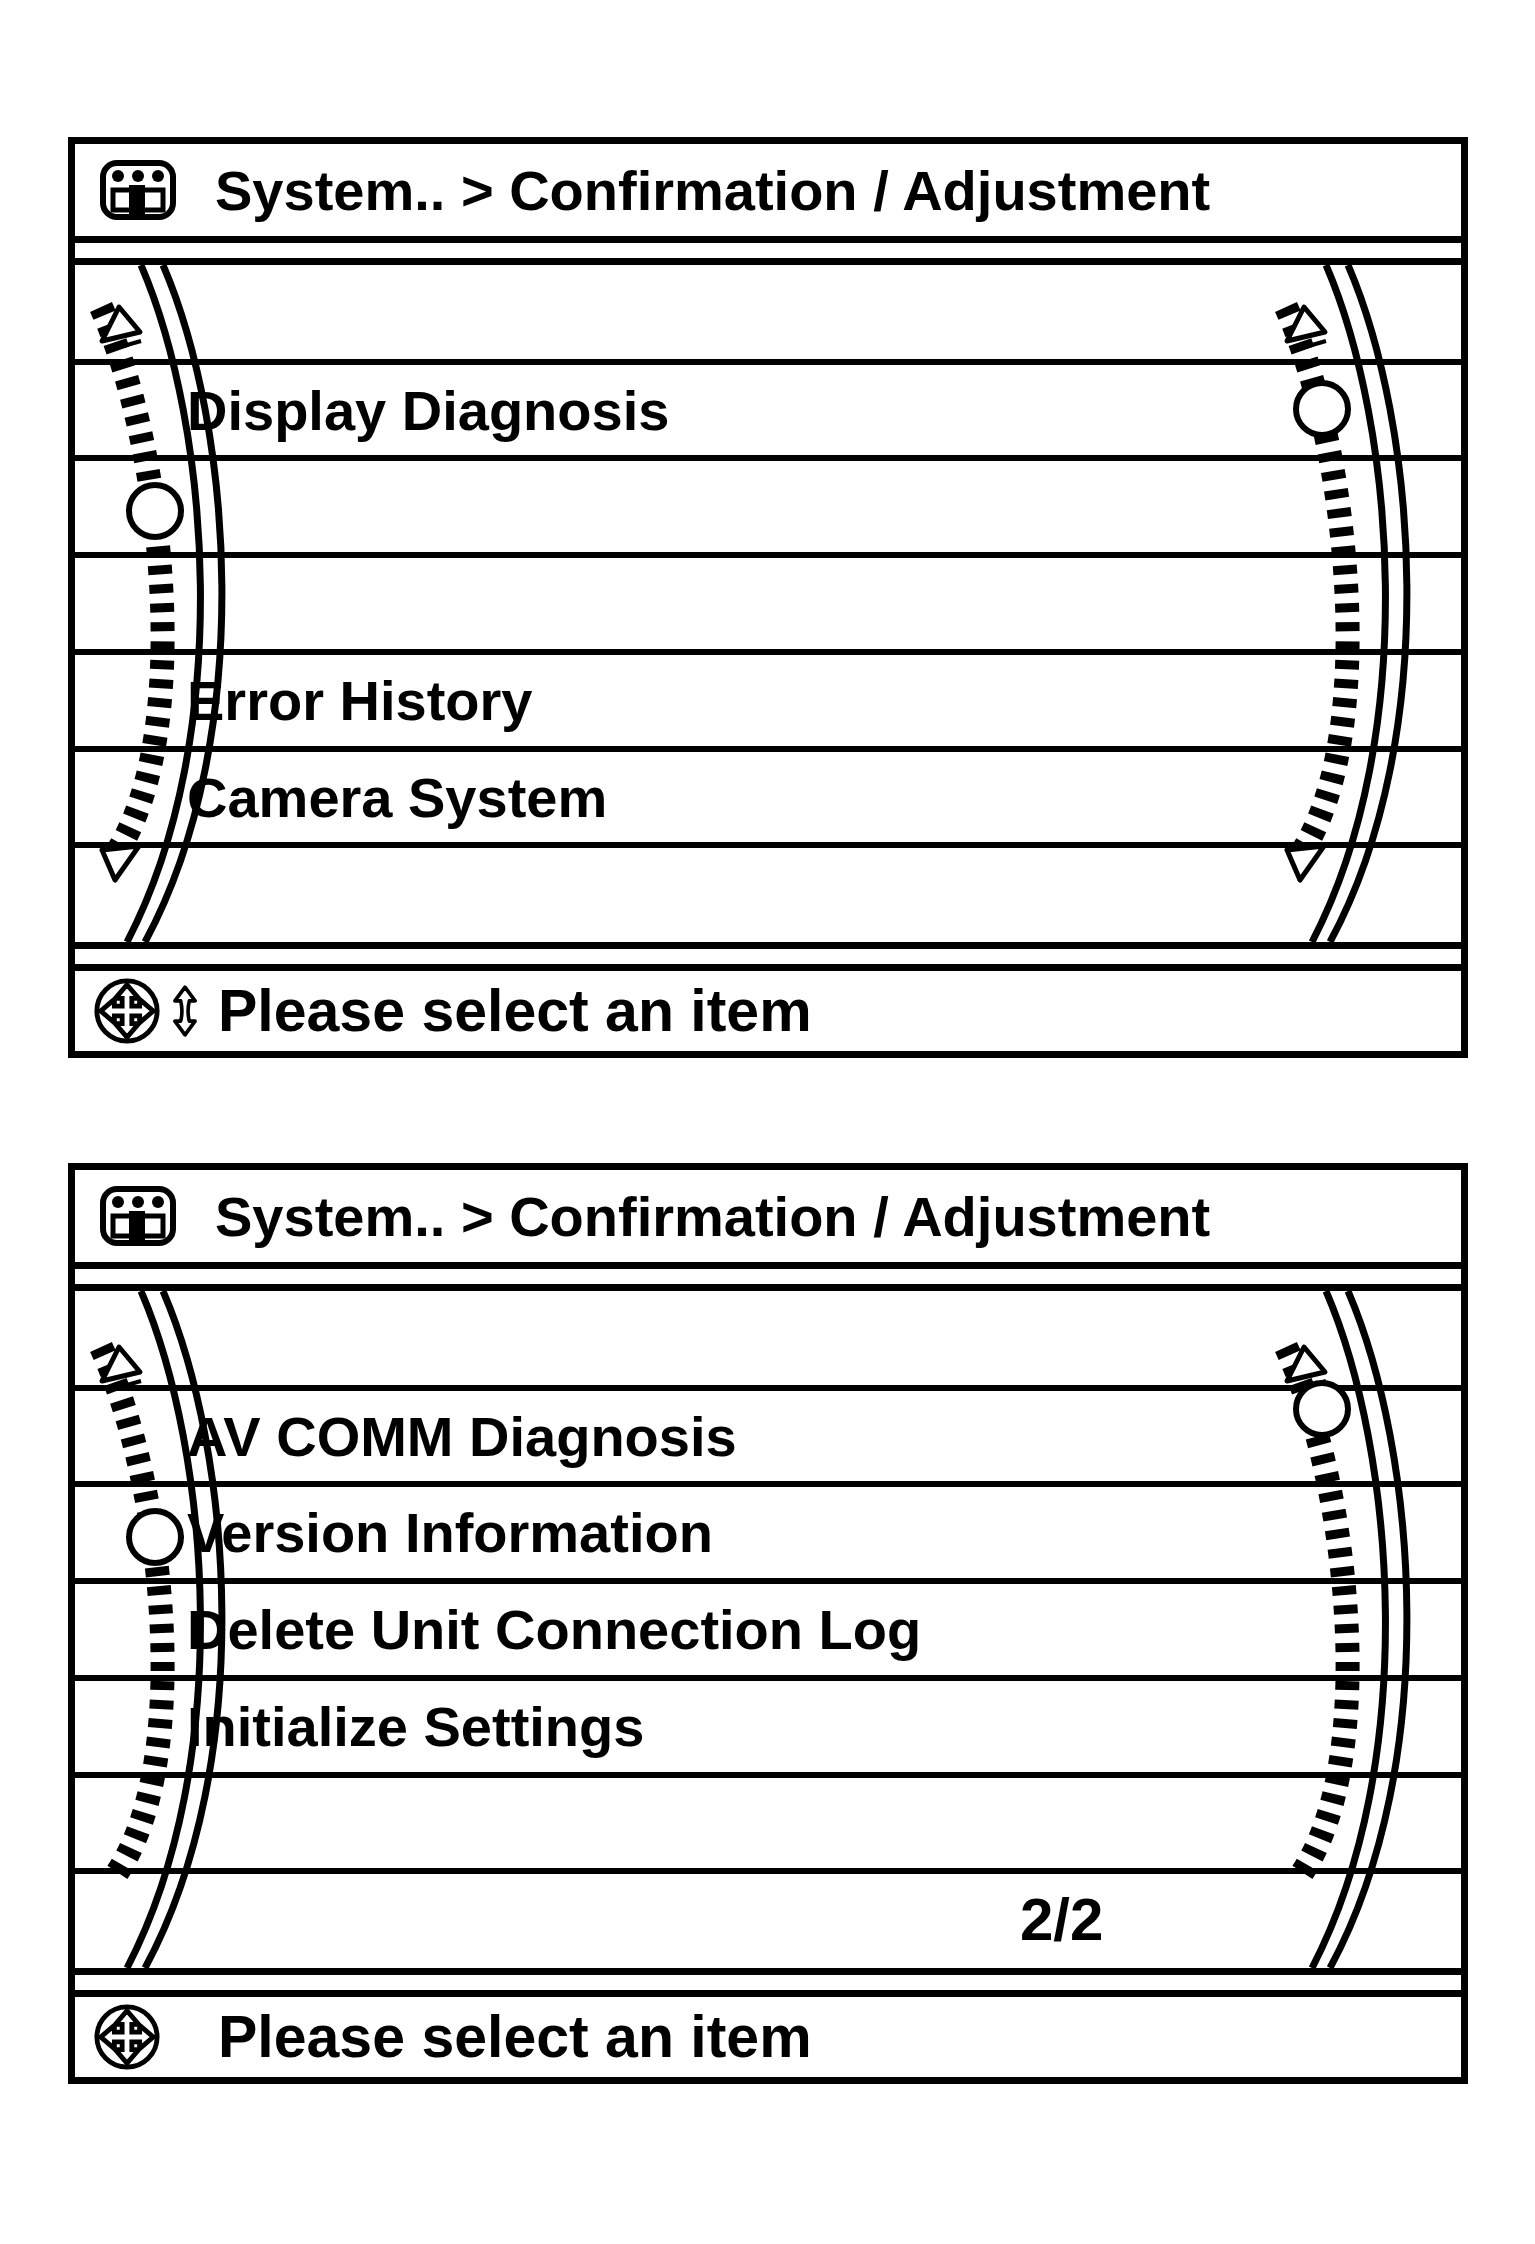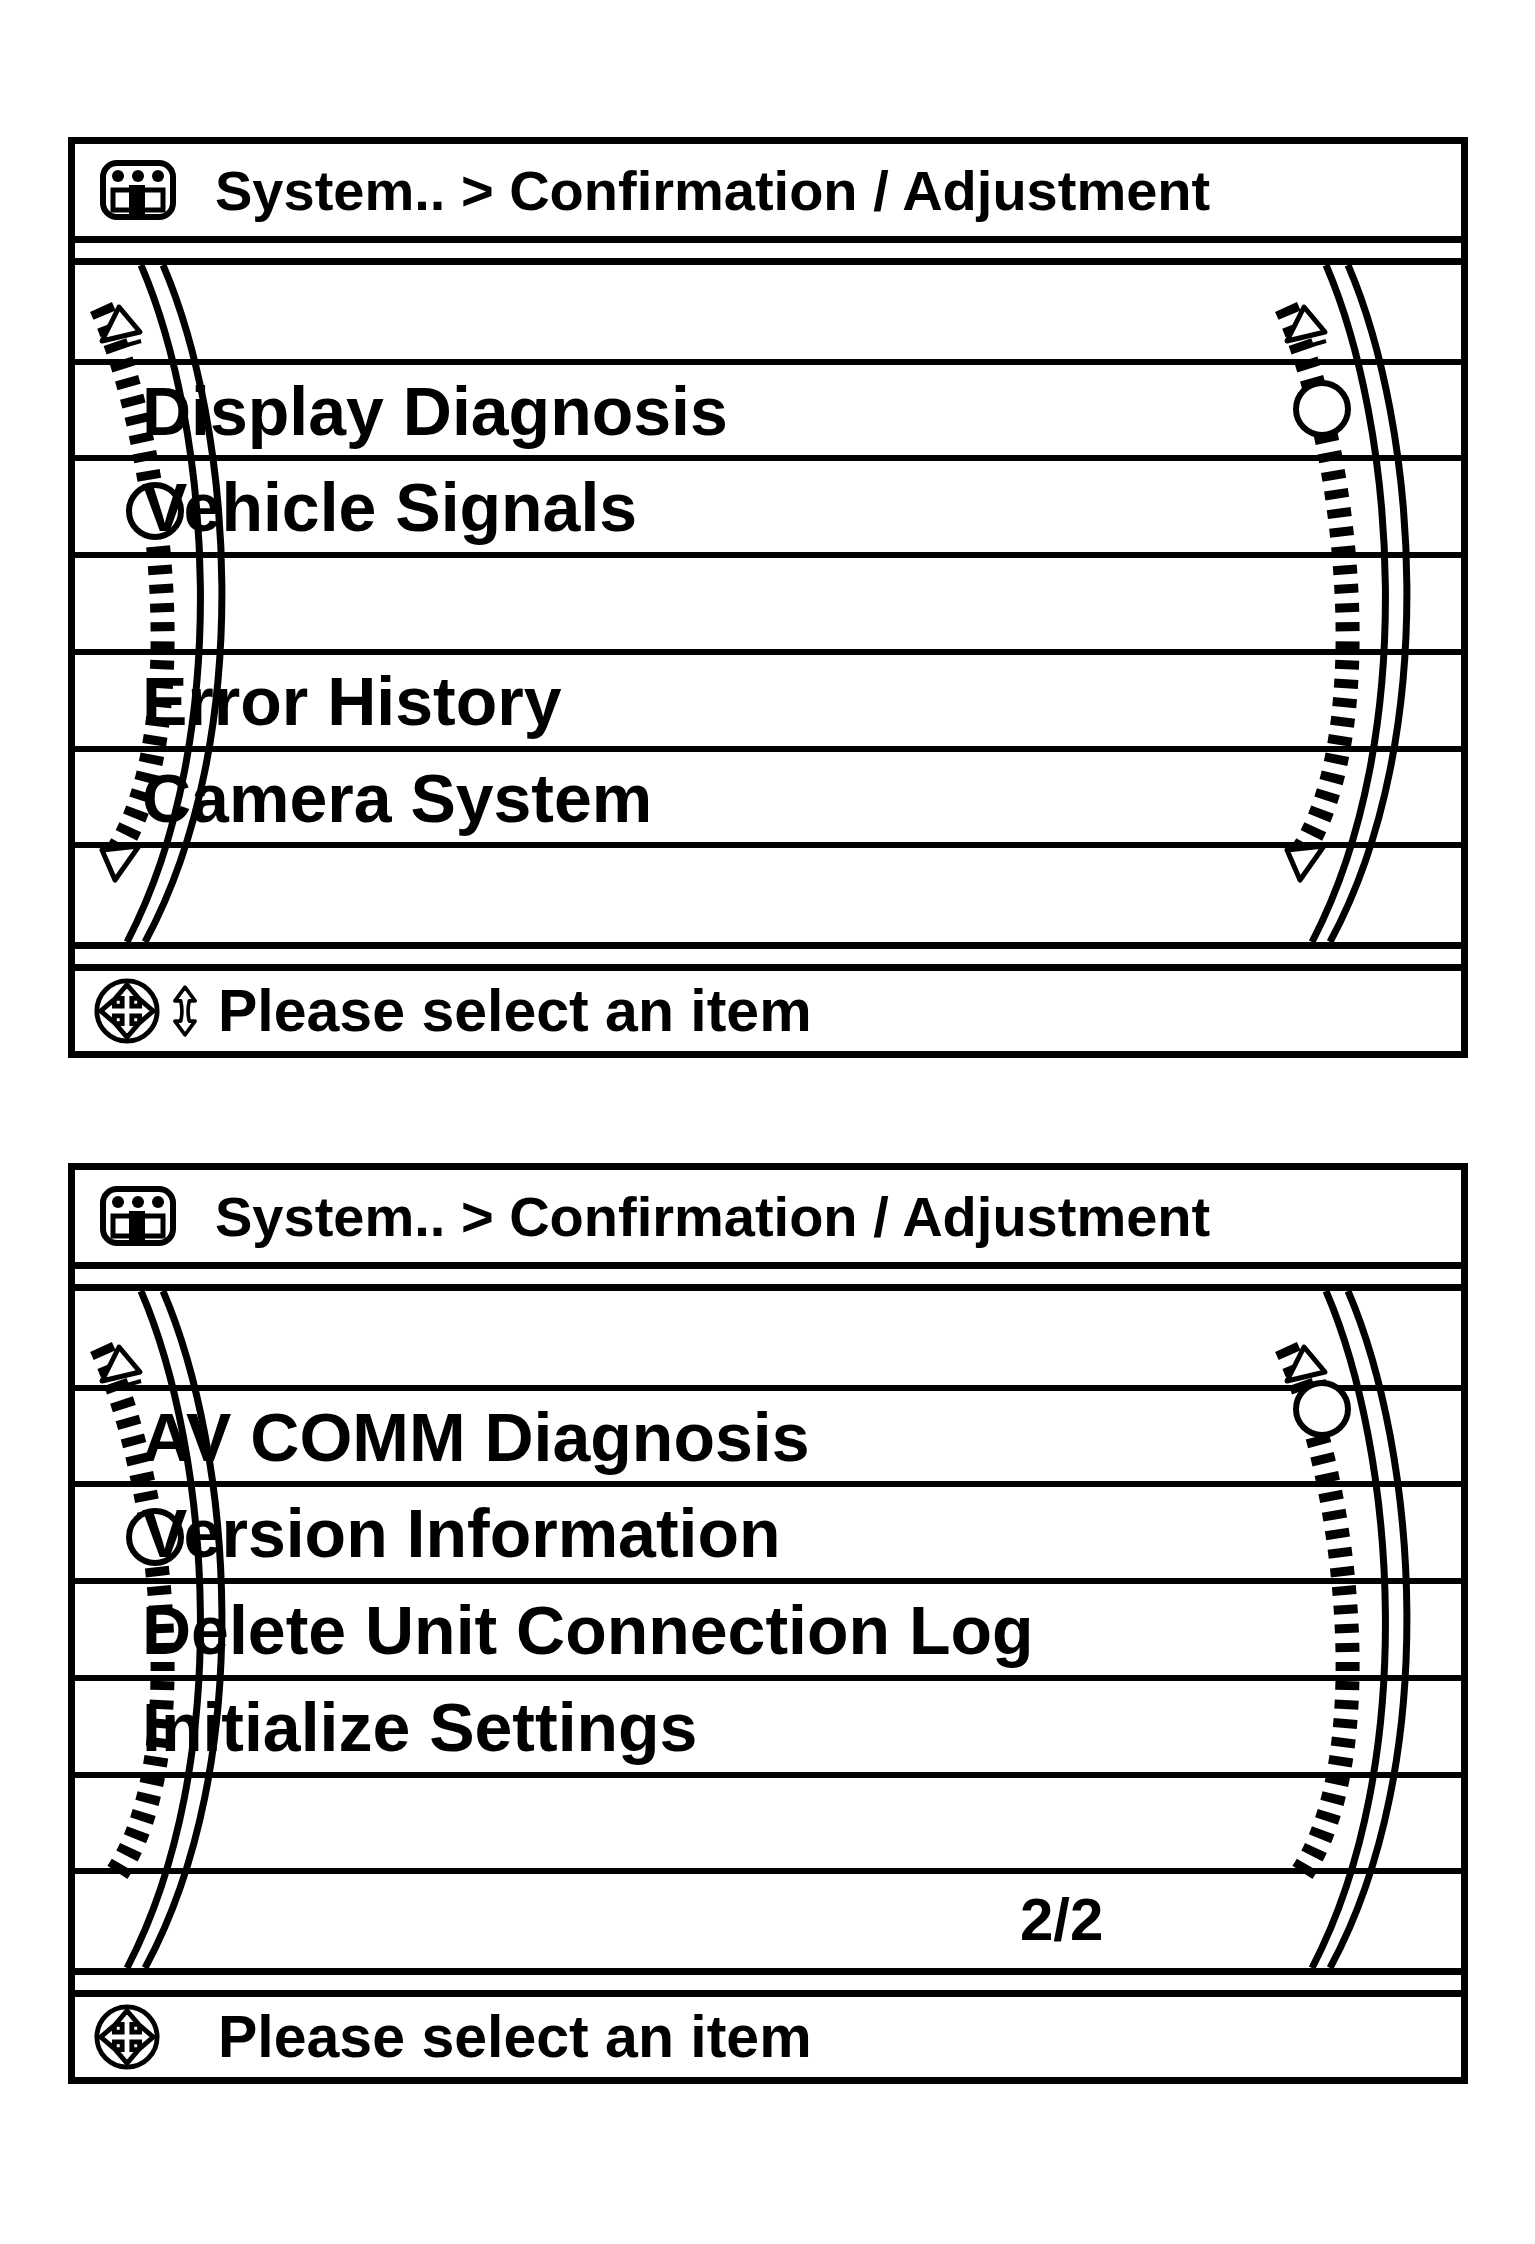--- a/index.html
+++ b/index.html
@@ -13,21 +13,21 @@
   .title-text{margin-left:38px;font-size:56px;white-space:nowrap;letter-spacing:0;}
   .strip{height:15px;border-bottom:7px solid #000;}
   .list-area{position:relative;height:677px;border-bottom:7px solid #000;}
   .deco{position:absolute;left:0;top:0;display:block;}
   .arc{fill:none;stroke:#000;stroke-width:7;}
   .ticks{fill:none;stroke:#000;stroke-width:24;stroke-dasharray:9 10;}
   .tri{fill:#fff;stroke:#000;stroke-width:5;stroke-linejoin:round;}
   .tick-line{stroke:#000;stroke-width:4;}
   .knob{fill:#fff;stroke:#000;stroke-width:6;}
   .item{position:absolute;left:0;width:100%;height:97px;box-sizing:border-box;
-        padding-left:67px;display:flex;align-items:center;font-size:68px;white-space:nowrap;}
+        padding-left:112px;display:flex;align-items:center;font-size:56px;white-space:nowrap;}
   .page-num{position:absolute;left:0;width:100%;height:97px;box-sizing:border-box;top:580px;
         padding-left:945px;display:flex;align-items:center;font-size:60px;}
   .status-bar{position:relative;height:80px;}
   .status-icons{position:absolute;left:18px;top:50%;transform:translateY(-50%);
         display:flex;align-items:center;gap:8px;}
   .status-text{position:absolute;left:143px;top:50%;transform:translateY(-50%);
         font-size:59px;white-space:nowrap;}
 </style>
 </head>
 <body>
@@ -73,21 +73,20 @@
           <path class="arc" d="M66,0 C135,160 160,470 52,677"></path>
           <path class="arc" d="M88,0 C157,160 182,470 70,677"></path>
           <path class="ticks" d="M26,42 C88,180 120,470 40,590"></path>
           <polygon class="tri" points="27,76 44,42 65,67"></polygon>
           <line class="tick-line" x1="38" y1="84" x2="66" y2="76"></line>
           <polygon class="tri" points="27,585 64,581 40,615"></polygon>
           <circle class="knob" cx="62" cy="144" r="26"></circle>
         </g>
       </svg>
       <div class="item" style="top:97px">Display Diagnosis</div>
-      <div class="item" style="top:193px">Vehicle Signals</div>
       <div class="item" style="top:387px">Error History</div>
       <div class="item" style="top:484px">Camera System</div>
     </div>
 
     <div class="strip"></div>
 
     <div class="status-bar">
       <div class="status-icons">
         <svg width="68" height="68" viewBox="0 0 70 70">
           <circle cx="35" cy="35" r="31" fill="#fff" stroke="#000" stroke-width="5"></circle>

